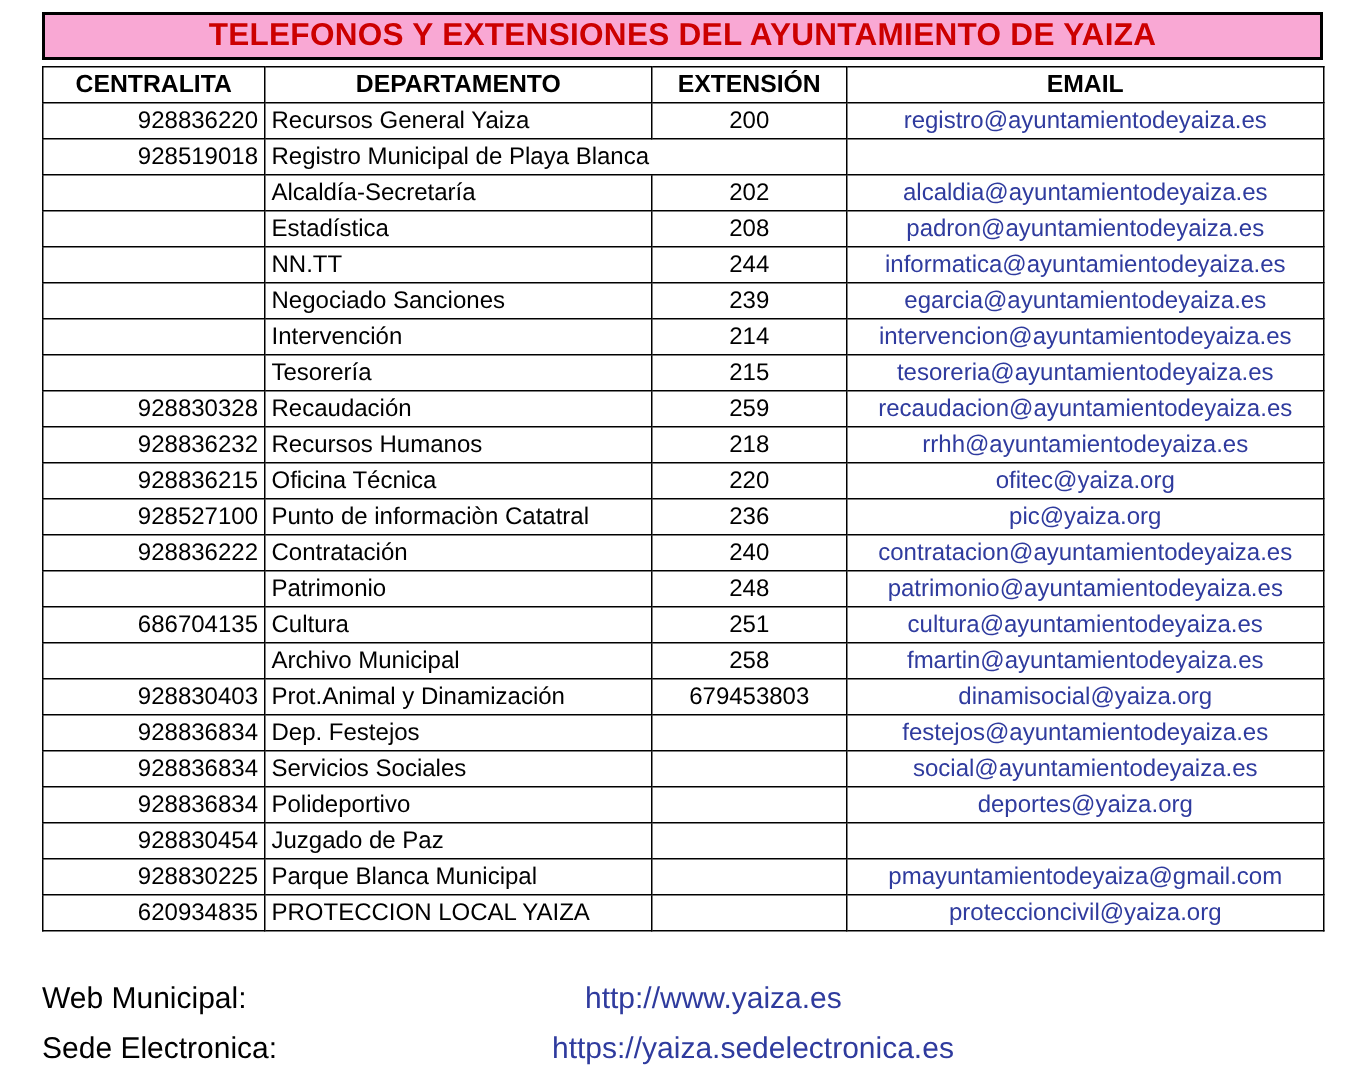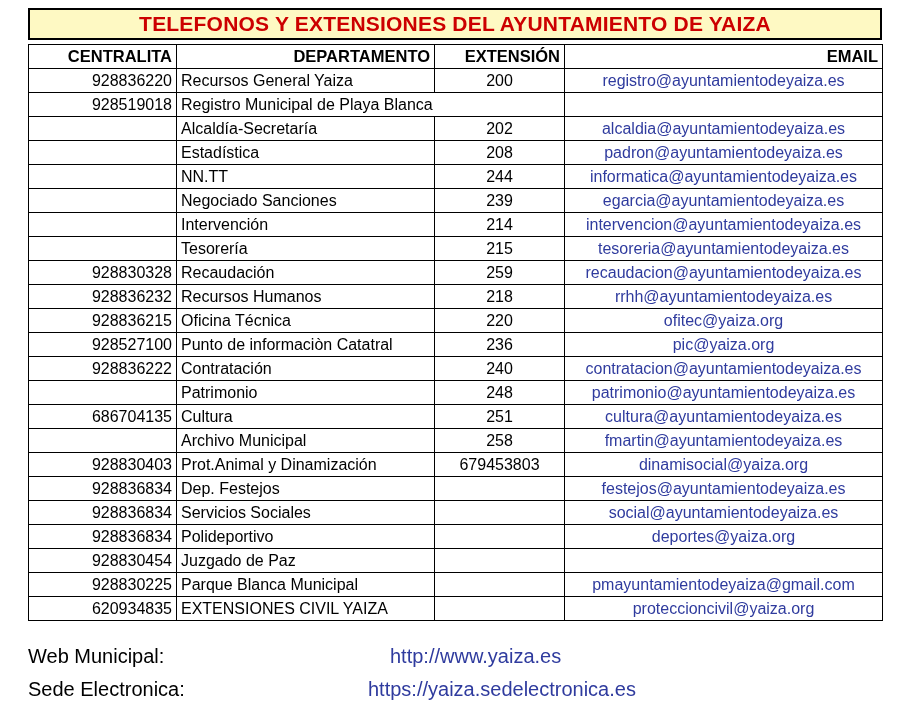--- a/index.html
+++ b/index.html
@@ -24,21 +24,21 @@
     position: absolute;
     left: 28px;
     top: 8px;
     width: 854px;
     height: 32px;
     border: 2px solid #000000;
     box-sizing: border-box;
     display: flex;
     align-items: center;
     justify-content: center;
-    background: #fef9c3;
+    background: #f9a8d4;
   }
   .title-text {
     color: #cc0000;
     font-weight: bold;
     font-size: 21px;
     letter-spacing: 0.2px;
     white-space: nowrap;
   }
   table.phones {
     position: absolute;
@@ -52,21 +52,21 @@
     border: 1px solid #000000;
     height: 23px;
     padding: 0 4px;
     font-size: 16px;
     vertical-align: middle;
     overflow: hidden;
     white-space: nowrap;
   }
   table.phones th {
     font-weight: bold;
-    text-align: right;
+    text-align: center;
     font-size: 16.5px;
   }
   col.c-centralita { width: 148px; }
   col.c-depto { width: 258px; }
   col.c-ext { width: 130px; }
   col.c-email { width: 318px; }
 
   td.centralita { text-align: right; }
   td.depto { text-align: left; padding-left: 6px; }
   td.ext { text-align: center; }
@@ -81,21 +81,21 @@
     padding-left: 6px;
   }
   .footer {
     position: absolute;
     left: 28px;
     top: 645px;
     width: 854px;
   }
   .footer-row {
     display: flex;
-    align-items: flex-start;
+    align-items: flex-end;
     height: 33px;
   }
   .footer-label {
     width: 300px;
     font-size: 20px;
     color: #000000;
     padding-left: 0px;
   }
   .footer-link {
     font-size: 20px;
@@ -255,21 +255,21 @@
           <td class="email"></td>
         </tr>
         <tr>
           <td class="centralita">928830225</td>
           <td class="depto">Parque Blanca Municipal</td>
           <td class="ext"></td>
           <td class="email">pmayuntamientodeyaiza@gmail.com</td>
         </tr>
         <tr>
           <td class="centralita">620934835</td>
-          <td class="depto">EXTENSIONES CIVIL YAIZA</td>
+          <td class="depto">PROTECCION LOCAL YAIZA</td>
           <td class="ext"></td>
           <td class="email">proteccioncivil@yaiza.org</td>
         </tr>
       </tbody>
   </table>
 
   <div class="footer">
     <div class="footer-row r1">
       <span class="footer-label">Web Municipal:</span>
       <span class="footer-link">http://www.yaiza.es</span>

